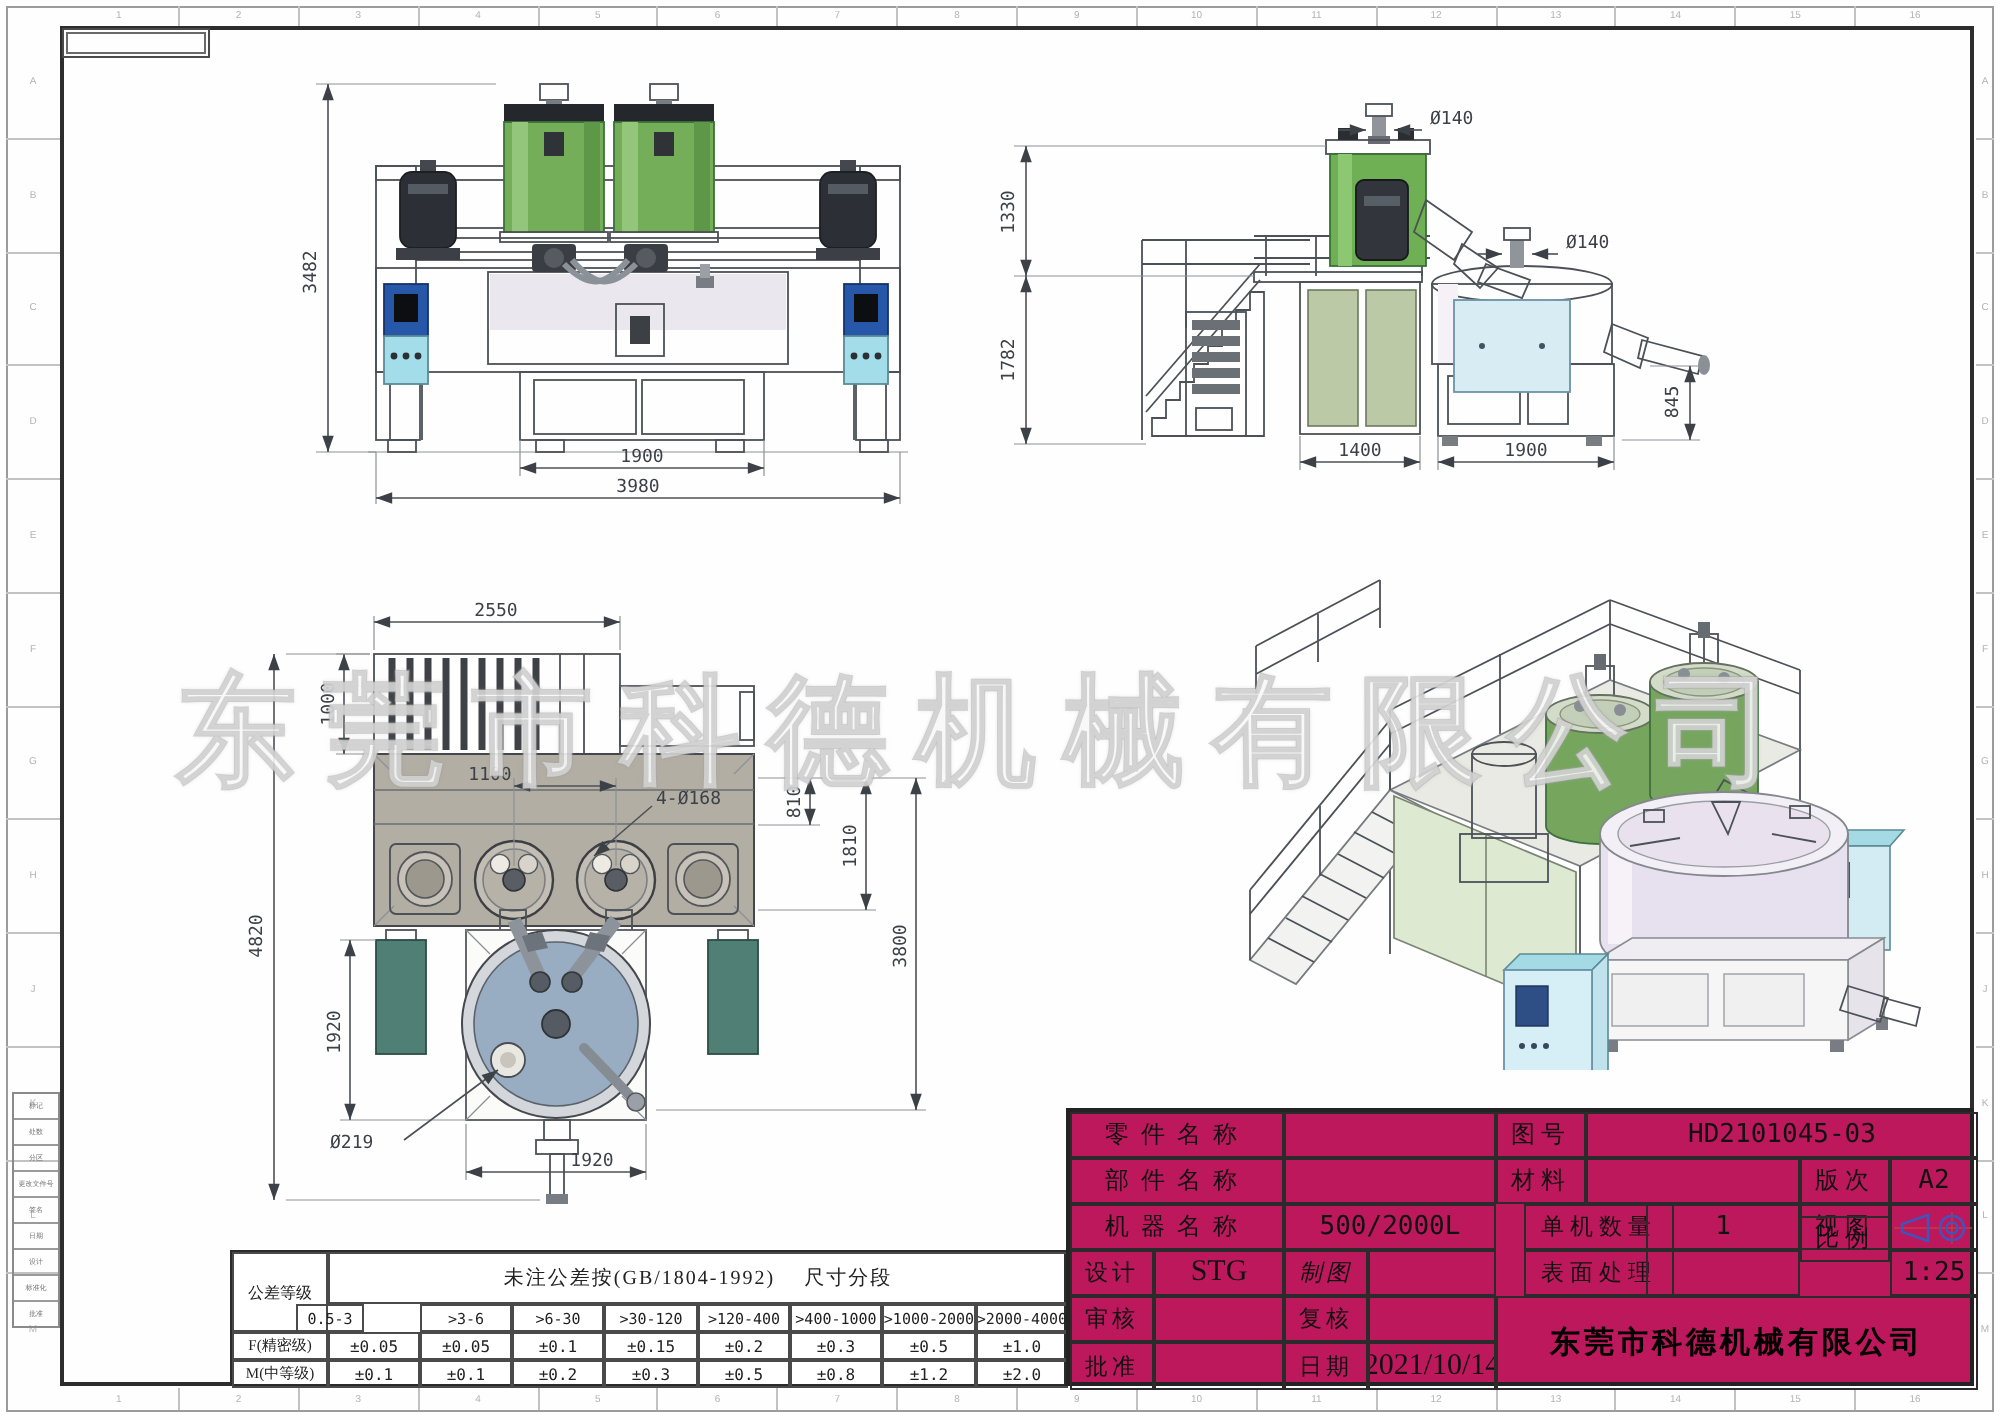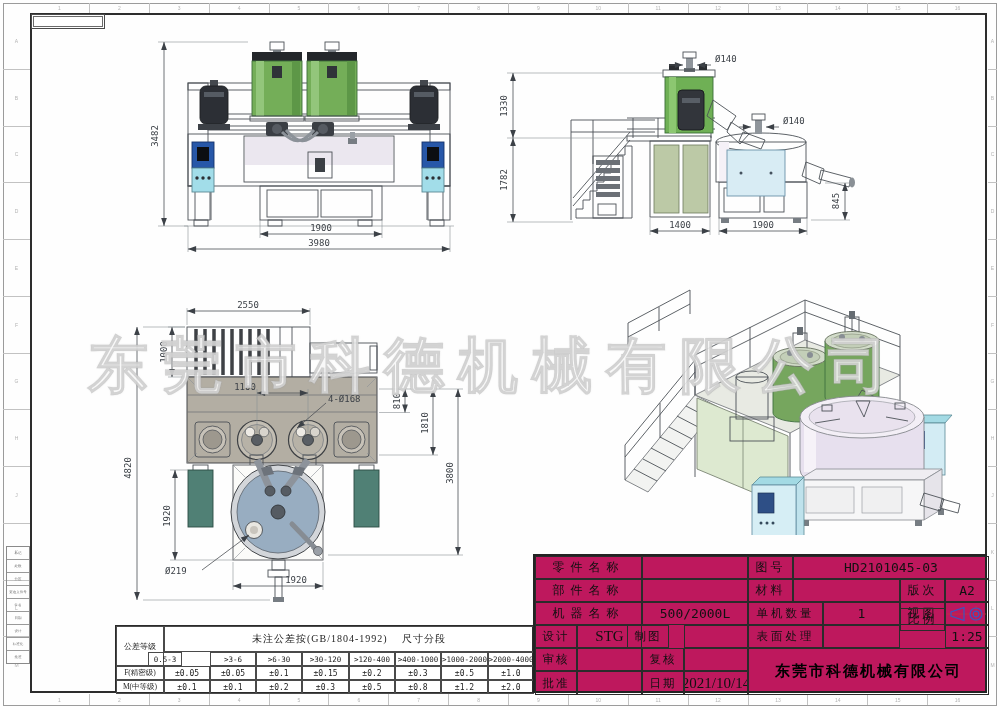--- a/index.html
+++ b/index.html
@@ -38,21 +38,21 @@
   .lead{stroke:#4c5056;stroke-width:0.8;fill:none;marker-end:url(#ar);}
   .ext{stroke:#8c9096;stroke-width:0.6;}
   
   .titleblock{left:533px;top:554px;width:454px;height:139px;border:2px solid #232323;
               font-family:"Liberation Serif",serif;z-index:50;background:#be185d;}
   .tb-cell{position:absolute;box-sizing:border-box;border:1px solid #2b2b2b;
            display:flex;align-items:center;justify-content:center;overflow:hidden;white-space:nowrap;}
   .tb-lab{font-size:12px;letter-spacing:6px;color:#111;}
   .tb-lab2{font-size:12px;letter-spacing:3px;color:#111;}
   .tb-lab3{font-size:11.5px;letter-spacing:2px;color:#111;}
-  .tb-lab4{font-size:11.5px;letter-spacing:3px;color:#111;}
+  .tb-lab4{font-size:11.5px;letter-spacing:3px;color:#111;margin-left:14px;}
   .tb-val{font-size:13px;font-family:"DejaVu Sans Mono",monospace;color:#111;}
   .tb-val-sm{font-size:15px;font-family:Liberation Serif, serif;color:#111;}
   .tb-company{font-size:15px;font-weight:bold;letter-spacing:2px;
               font-family:"Liberation Sans",sans-serif;color:#000;}
   
   .tol{left:115px;top:625px;width:418px;height:68px;border:1.5px solid #2b2b2b;
        font-family:"Liberation Serif",serif;background:#fff;z-index:45;}
   .tol-cell{position:absolute;box-sizing:border-box;border:0.8px solid #4a4a4a;
             display:flex;align-items:center;justify-content:center;overflow:hidden;white-space:nowrap;}
   .tol-head{font-size:10px;letter-spacing:1px;color:#222;}
@@ -636,21 +636,21 @@
         <line x1="1" y1="10" x2="40" y2="10" stroke="#c23b3b" stroke-width="0.7"></line>
         <line x1="30" y1="2" x2="30" y2="18" stroke="#c23b3b" stroke-width="0.7"></line>
         <path d="M18,3.5 L5,8 L5,12 L18,16.5 Z" fill="none" stroke="#3a57c0" stroke-width="1.2"></path>
         <circle cx="30" cy="10" r="6" fill="none" stroke="#3a57c0" stroke-width="1.2"></circle>
         <circle cx="30" cy="10" r="2.8" fill="none" stroke="#3a57c0" stroke-width="1.2"></circle>
       </svg>
     </div>
 
     <div class="tb-cell tb-lab3" style="left:0;top:69px;width:42px;height:23px;">设计</div>
     <div class="tb-cell tb-val-sm" style="left:42px;top:69px;width:65px;height:23px;">STG</div>
-    <div class="tb-cell tb-lab3" style="left:92px;top:69px;width:42px;height:23px;">制图</div>
+    <div class="tb-cell tb-lab3" style="left:107px;top:69px;width:42px;height:23px;font-style:italic;">制图</div>
     <div class="tb-cell tb-val-sm" style="left:149px;top:69px;width:64px;height:23px;"></div>
     <div class="tb-cell tb-lab4" style="left:213px;top:69px;width:75px;height:23px;">表面处理</div>
     <div class="tb-cell tb-val-sm" style="left:288px;top:69px;width:77px;height:23px;"></div>
     <div class="tb-cell tb-lab2" style="left:365px;top:52px;width:45px;height:23px;">比例</div>
     <div class="tb-cell tb-val" style="left:410px;top:69px;width:44px;height:23px;">1:25</div>
 
     <div class="tb-cell tb-lab3" style="left:0;top:92px;width:42px;height:23px;">审核</div>
     <div class="tb-cell tb-val-sm" style="left:42px;top:92px;width:65px;height:23px;"></div>
     <div class="tb-cell tb-lab3" style="left:107px;top:92px;width:42px;height:23px;">复核</div>
     <div class="tb-cell tb-val-sm" style="left:149px;top:92px;width:64px;height:23px;"></div>

